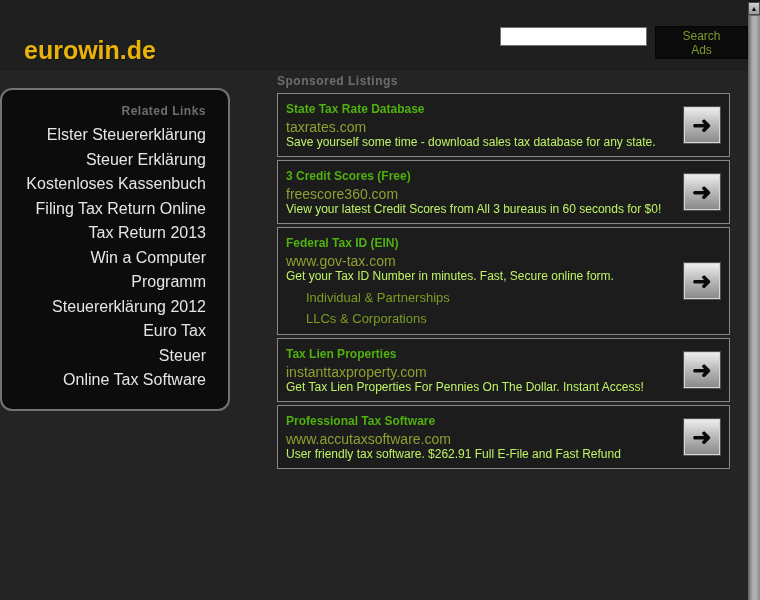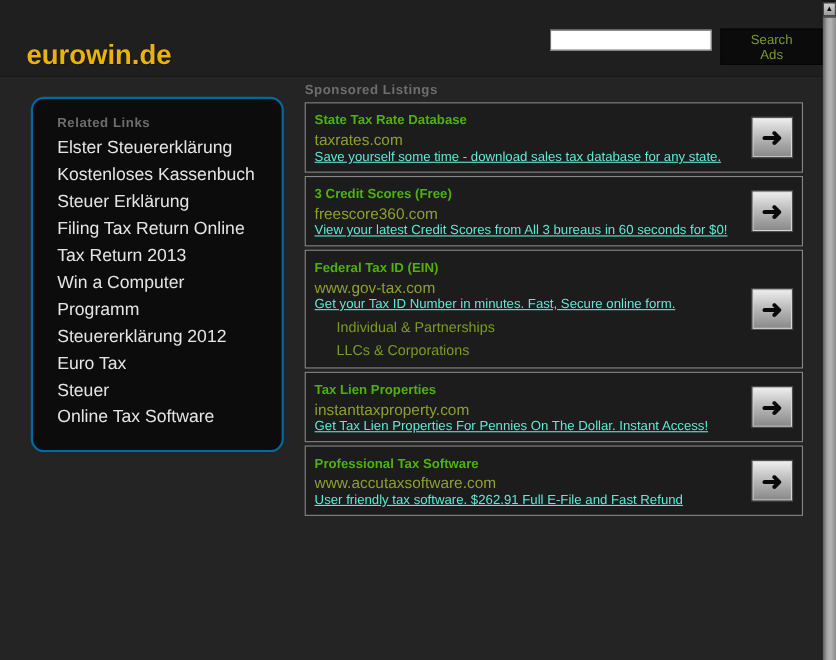--- a/index.html
+++ b/index.html
@@ -28,23 +28,24 @@
     font-family:inherit;
   }
   .search-btn {
     position:absolute; left:655px; top:26px; height:33px; padding:0 24px;
     background:#0b0b0b; color:#7d9a2c; border:1px solid #050505;
     font-size:12px; font-family:inherit; cursor:pointer;
   }
 
   
   .sidebar {
-    position:absolute; left:28px; top:88px; width:230px;
-    background:#0c0c0c; border:2px solid #0369a1; border-radius:12px;
+    position:absolute; left:0; top:88px; width:230px;
+    background:#0c0c0c; border:2px solid #737373; border-radius:12px;
     padding:14px 22px 16px 22px;
+    text-align:right;
   }
   .sidebar-title {
     color:#6e6e6e; font-weight:bold; font-size:12px;
     letter-spacing:0.5px; margin-bottom:5px;
   }
   .side-link {
     display:block; max-width:183px;
     color:#e5e5e5; font-size:16px; line-height:24.5px;
     text-decoration:none; cursor:pointer;
   }
@@ -58,21 +59,21 @@
   .listing {
     position:relative; margin-bottom:3px;
     background:#1c1c1c; border:1px solid #878787;
     padding:4px 56px 6px 8px;
   }
   .listing-title {
     color:#4fb00e; font-size:12px; font-weight:bold; line-height:23px;
     cursor:pointer;
   }
   .listing-url { color:#8f9f30; font-size:14px; line-height:13px; }
-  .listing-desc { color:#5eead4; font-size:12px; line-height:16px;text-decoration:underline; }
+  .listing-desc { color:#bef264; font-size:12px; line-height:16px; }
   .sub {
     display:block; margin:6px 0 2px 20px;
     color:#7b9c21; font-size:13px; line-height:15px;
     text-decoration:none; cursor:pointer;
   }
   .arrow-btn {
     position:absolute; right:8px; top:50%; transform:translateY(-50%);
     width:38px; height:38px;
     background:linear-gradient(#f0f0f0, #bdbdbd 45%, #878787);
     border:1px solid #4e4e4e; box-shadow:inset 0 0 0 1px #d6d6d6;
@@ -103,22 +104,22 @@
 <div class="header">
   <div class="logo">eurowin.de</div>
   <input class="search-input" type="text" value="" style="">
   <button class="search-btn">Search Ads</button>
 </div>
 
 <div class="sidebar">
   <div class="sidebar-title">Related Links</div>
   <div>
       <a class="side-link">Elster Steuererklärung</a>
+      <a class="side-link">Steuer Erklärung</a>
       <a class="side-link">Kostenloses Kassenbuch</a>
-      <a class="side-link">Steuer Erklärung</a>
       <a class="side-link">Filing Tax Return Online</a>
       <a class="side-link">Tax Return 2013</a>
       <a class="side-link">Win a Computer</a>
       <a class="side-link">Programm Steuererklärung 2012</a>
       <a class="side-link">Euro Tax</a>
       <a class="side-link">Steuer</a>
       <a class="side-link">Online Tax Software</a>
     </div>
 </div>
 

